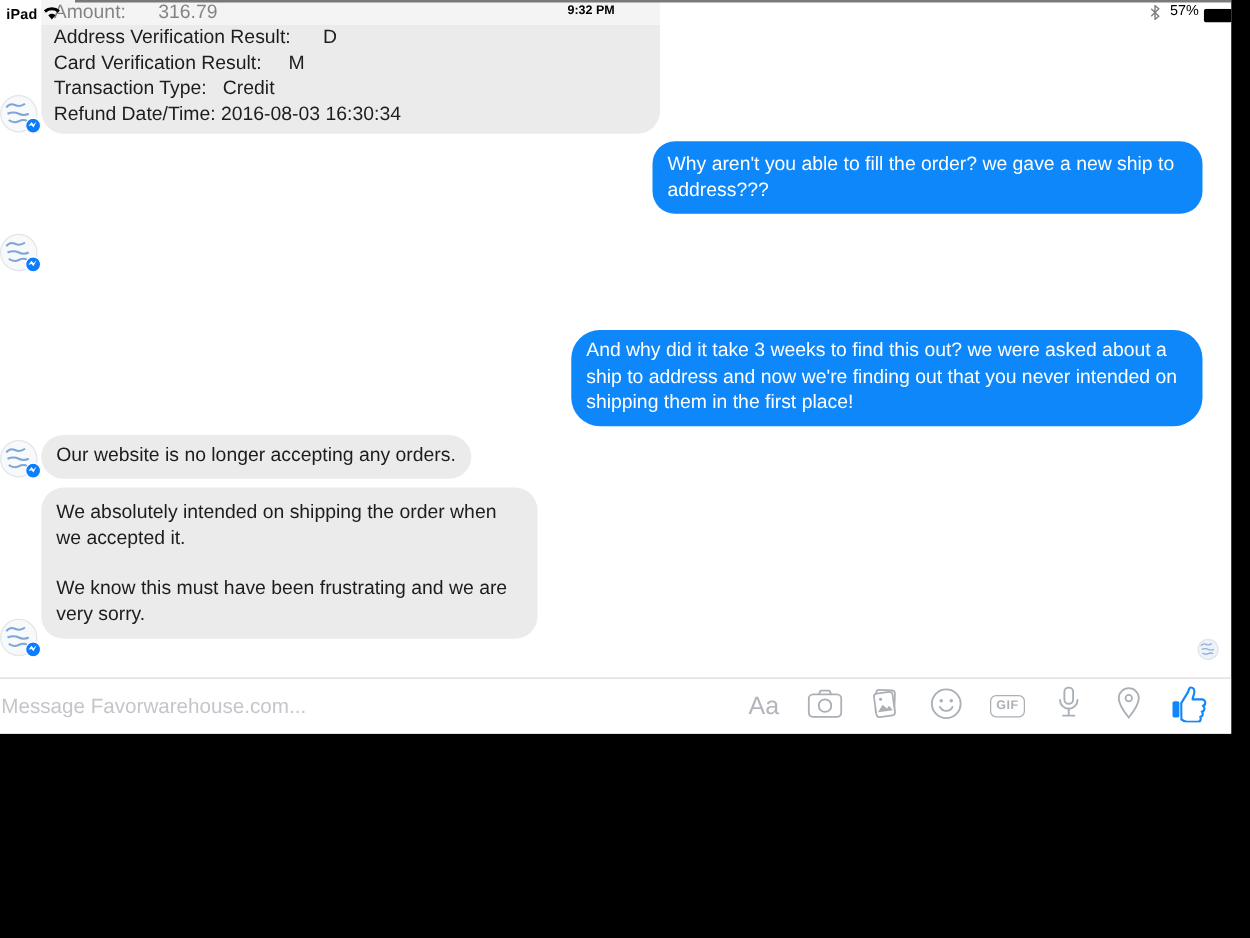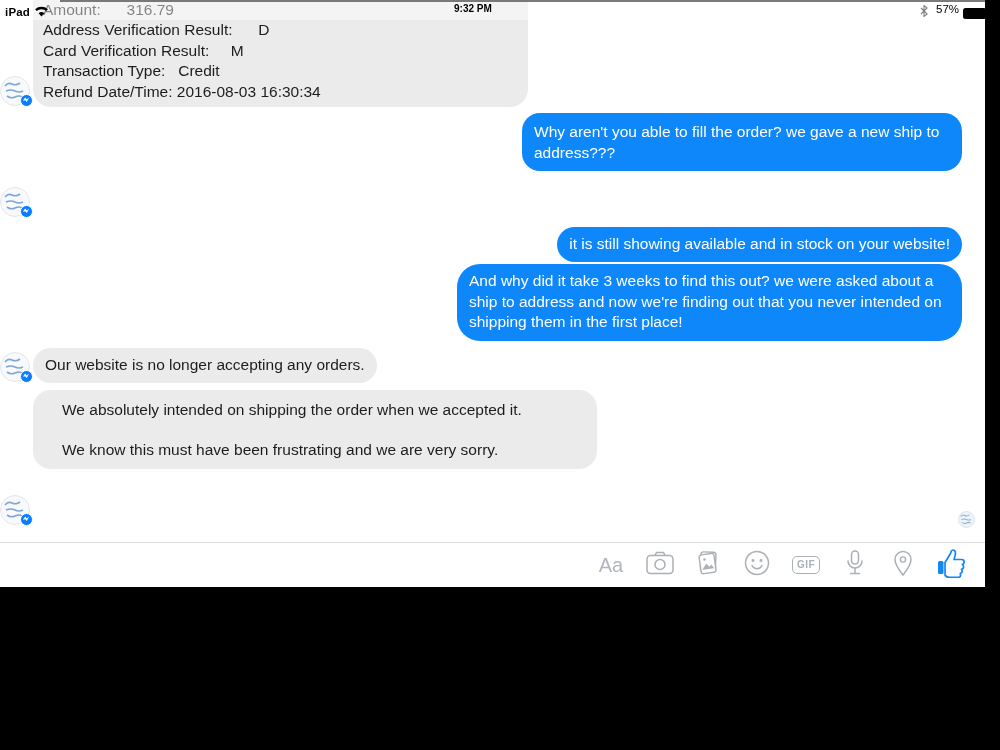--- a/index.html
+++ b/index.html
@@ -26,21 +26,21 @@
   .bubble.received { background:#ebebeb; color:#1d1d1f; }
   .bubble.sent { background:#0d87fa; color:#fff; }
   .pre { white-space:pre-wrap; }
 
   .msg0 { left:33px; top:-16px; width:495px; padding:16px 12px 5px 10px; line-height:20.4px; }
   .msg1 { right:23px; top:113px; width:440px; padding:8px 12px; line-height:21px; }
   .msg2 { left:33px; top:183px; max-width:500px; }
   .msg3 { right:23px; top:227px; max-width:520px; }
   .msg4 { right:23px; top:264px; width:505px; padding:7px 12px 8px;border-radius:23px; }
   .msg5 { left:33px; top:348px; max-width:500px; }
-  .msg6 { left:33px; top:390px; width:564px; padding:9px 29px; line-height:21px; }
+  .msg6 { left:33px; top:390px; width:397px; padding:9px 12px; line-height:21px; }
   .msg6 p { margin:0 0 19px 0; }
   .msg6 p:last-child { margin-bottom:0; }
 
   
   .avatar { position:absolute; width:30px; height:30px; border-radius:50%;
             background:#f7f9fb; border:1px solid #e3e6ea; z-index:5; }
   .avatar svg { position:absolute; left:1px; top:1px; }
   .av1 { left:0; top:76px; } .av2 { left:0; top:187px; }
   .av3 { left:0; top:352px; } .av4 { left:0; top:495px; }
   .badge { position:absolute; right:-4px; bottom:-2px; width:13px; height:13px;
@@ -136,35 +136,35 @@
       <path d="M3 8 q3 -4 7 -2 q4 2 8 -1 M4 13 q5 -2 9 0 q4 2 8 0 M5 18 q4 3 8 1 q4 -2 7 0" fill="none" stroke="#7fa6d6" stroke-width="1.6"></path>
     </svg>
     <span class="badge">
       <svg width="8" height="8" viewBox="0 0 10 10">
           <path d="M1 6 L4 2 L6 4.4 L9 1.6 L6 7.6 L4 5.2 Z" fill="#fff"></path>
         </svg>
     </span>
   </div>
 
   <div class="bubble sent msg1">Why aren't you able to fill the order? we gave a new ship to address???</div>
-  <div class="bubble sent msg3">it is still showing available and in stock on your website!</div>
   <div class="bubble sent msg4">And why did it take 3 weeks to find this out? we were asked about a ship to address and now we're finding out that you never intended on shipping them in the first place!</div>
   <div class="bubble received msg5">Our website is no longer accepting any orders.</div>
   <div class="bubble received msg6">
     <p>We absolutely intended on shipping the order when we accepted it.</p>
     <p>We know this must have been frustrating and we are very sorry.</p>
   </div>
 
   <div class="seen-avatar">
     <svg width="15" height="15" viewBox="0 0 26 26">
       <path d="M3 8 q3 -4 7 -2 q4 2 8 -1 M4 13 q5 -2 9 0 q4 2 8 0 M5 18 q4 3 8 1 q4 -2 7 0" fill="none" stroke="#8fb0da" stroke-width="1.8"></path>
     </svg>
   </div>
 
   <div class="composer">
+    <div class="composer-input">Message Favorwarehouse.com...</div>
 
     <div class="tool tool-aa">Aa</div>
 
     <div class="tool tool-cam">
       <span>
         <svg width="28" height="24" viewBox="0 0 28 24">
           <rect x="1" y="4.5" width="26" height="18" rx="3.5" fill="none" stroke="#aab0b6" stroke-width="1.5"></rect>
           <path d="M9 4.5 L10.5 1.5 L17.5 1.5 L19 4.5" fill="none" stroke="#aab0b6" stroke-width="1.5"></path>
           <circle cx="14" cy="13.5" r="5" fill="none" stroke="#aab0b6" stroke-width="1.5"></circle>
         </svg>

